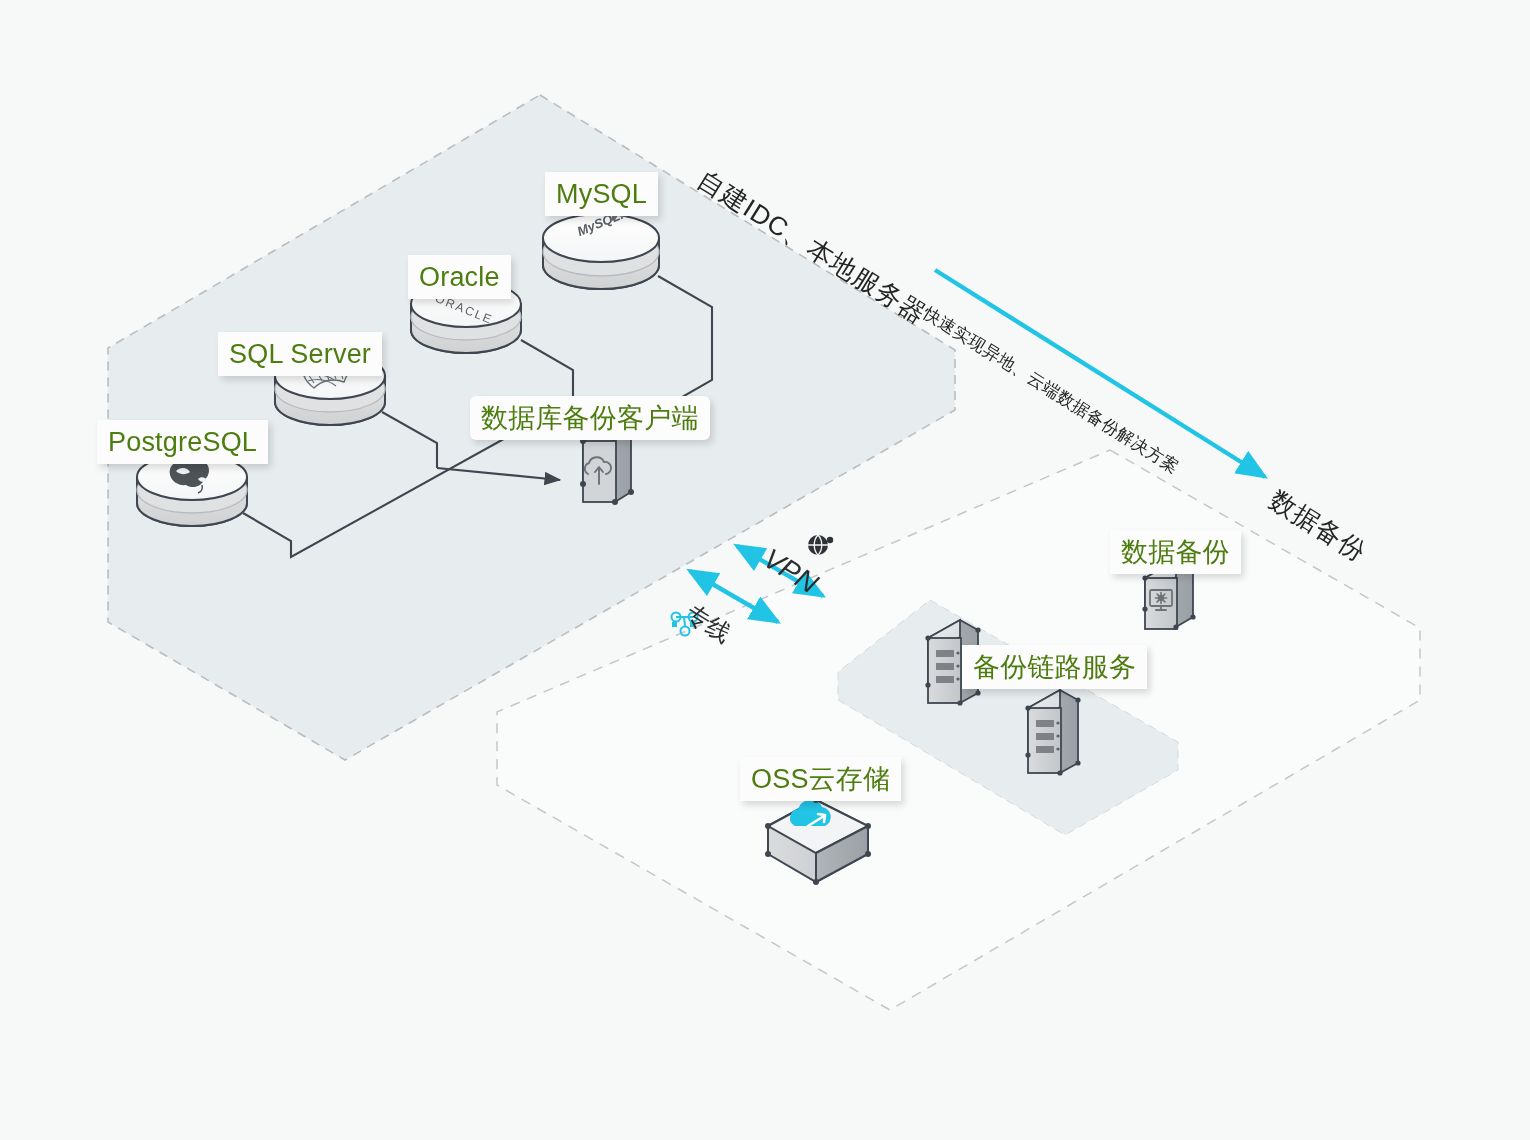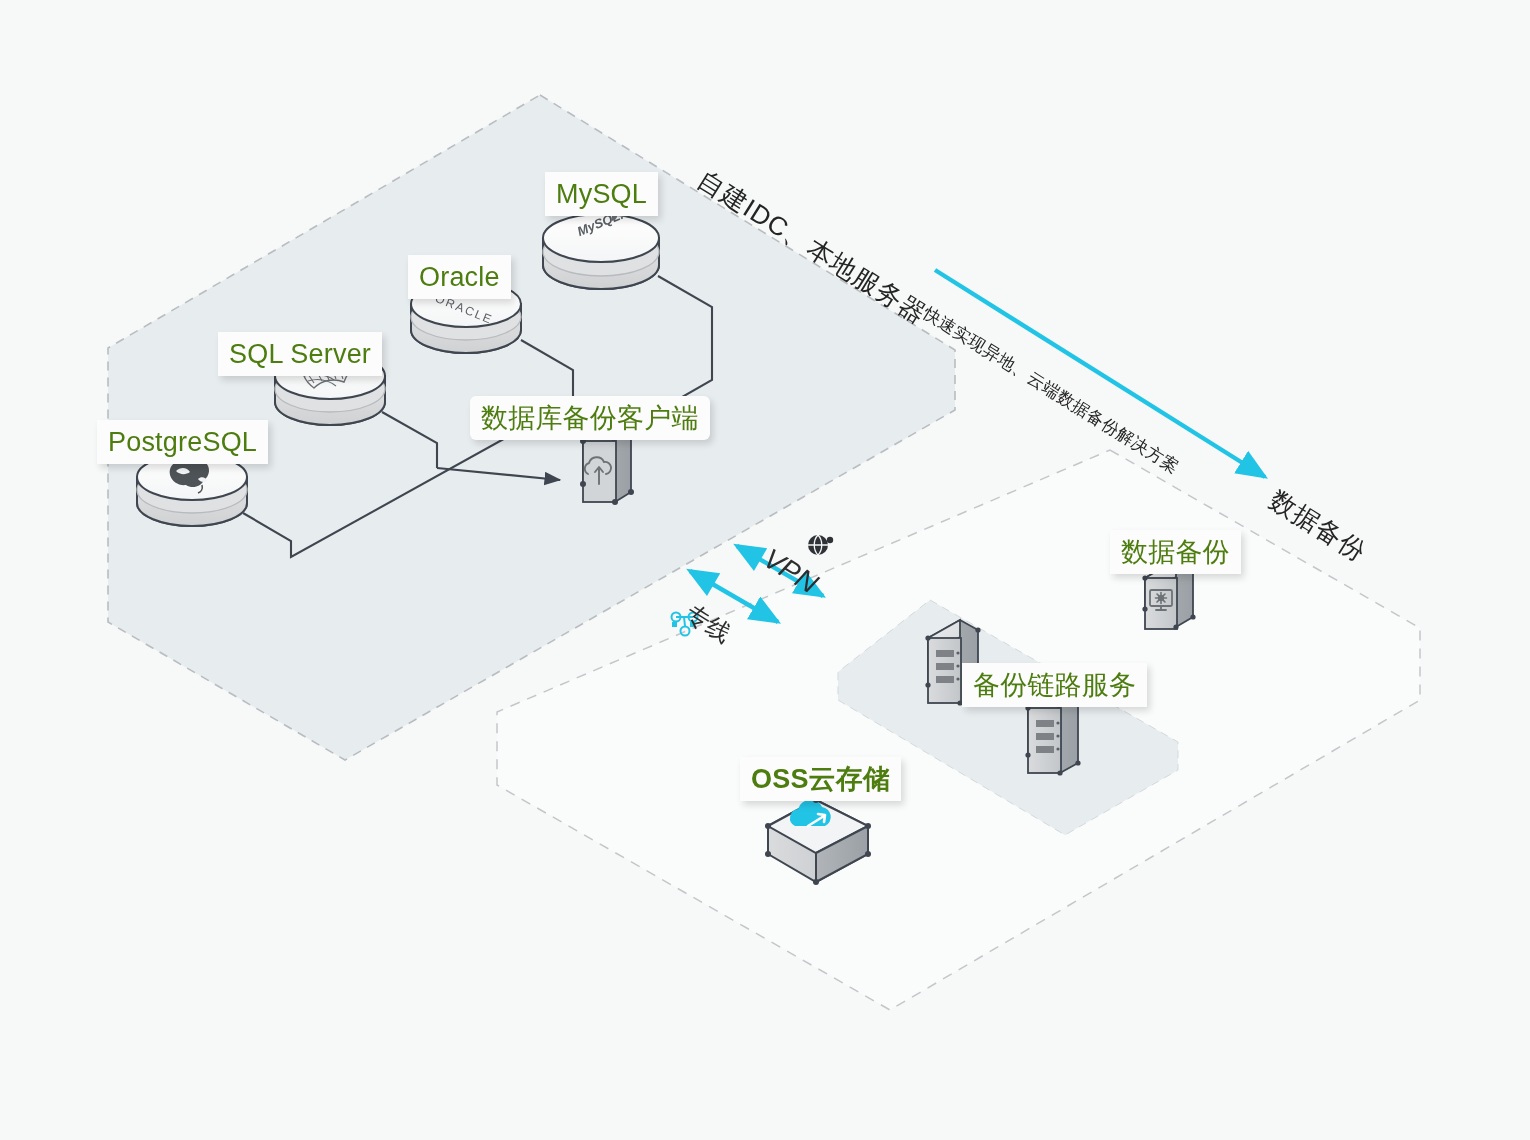--- a/index.html
+++ b/index.html
@@ -266,23 +266,23 @@
   <div class="lbl" style="left:408px;top:255px;">Oracle</div>
 
   <div class="lbl" style="left:218px;top:332px;">SQL Server</div>
 
   <div class="lbl" style="left:97px;top:413px;margin-top:7px;">PostgreSQL</div>
 
   <div class="lbl cn" style="left:470px;top:396px;border-radius:6px;">数据库备份客户端</div>
 
   <div class="lbl cn" style="left:1110px;top:530px;">数据备份</div>
 
-  <div class="lbl cn" style="left:962px;top:645px;margin-top:18px;">备份链路服务</div>
-
-  <div class="lbl cn" style="left:740px;top:757px;font-weight:bold;">OSS云存储</div>
+  <div class="lbl cn" style="left:962px;top:645px;">备份链路服务</div>
+
+  <div class="lbl cn" style="left:740px;top:757px;">OSS云存储</div>
 
   <div class="rot-lbl zone-title" style="left:700px;top:160px;transform:rotate(32deg);">自建IDC、本地服务器</div>
 
   <div class="rot-lbl flow-title" style="left:925px;top:300px;transform:rotate(32deg);">快速实现异地、云端数据备份解决方案</div>
 
   <div class="rot-lbl zone-title" style="left:1272px;top:480px;transform:rotate(32deg);">数据备份</div>
 
   <div class="rot-lbl vpn-txt" style="left:766px;top:540px;transform:rotate(32deg);">VPN</div>
 
   <div class="rot-lbl zx-txt" style="left:688px;top:595px;transform:rotate(32deg);">专线</div>

